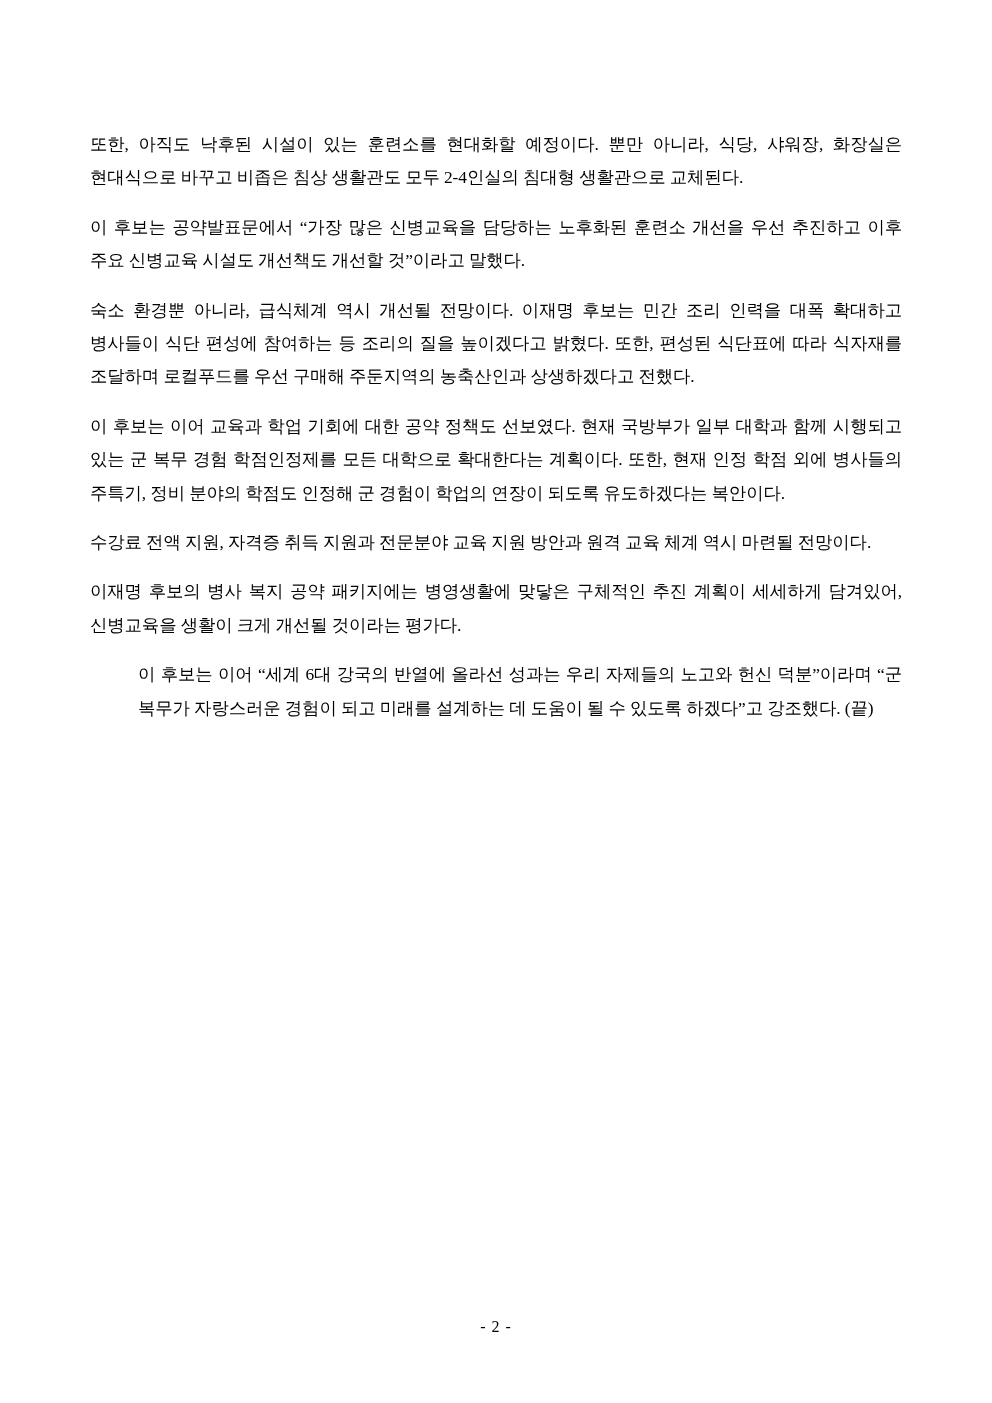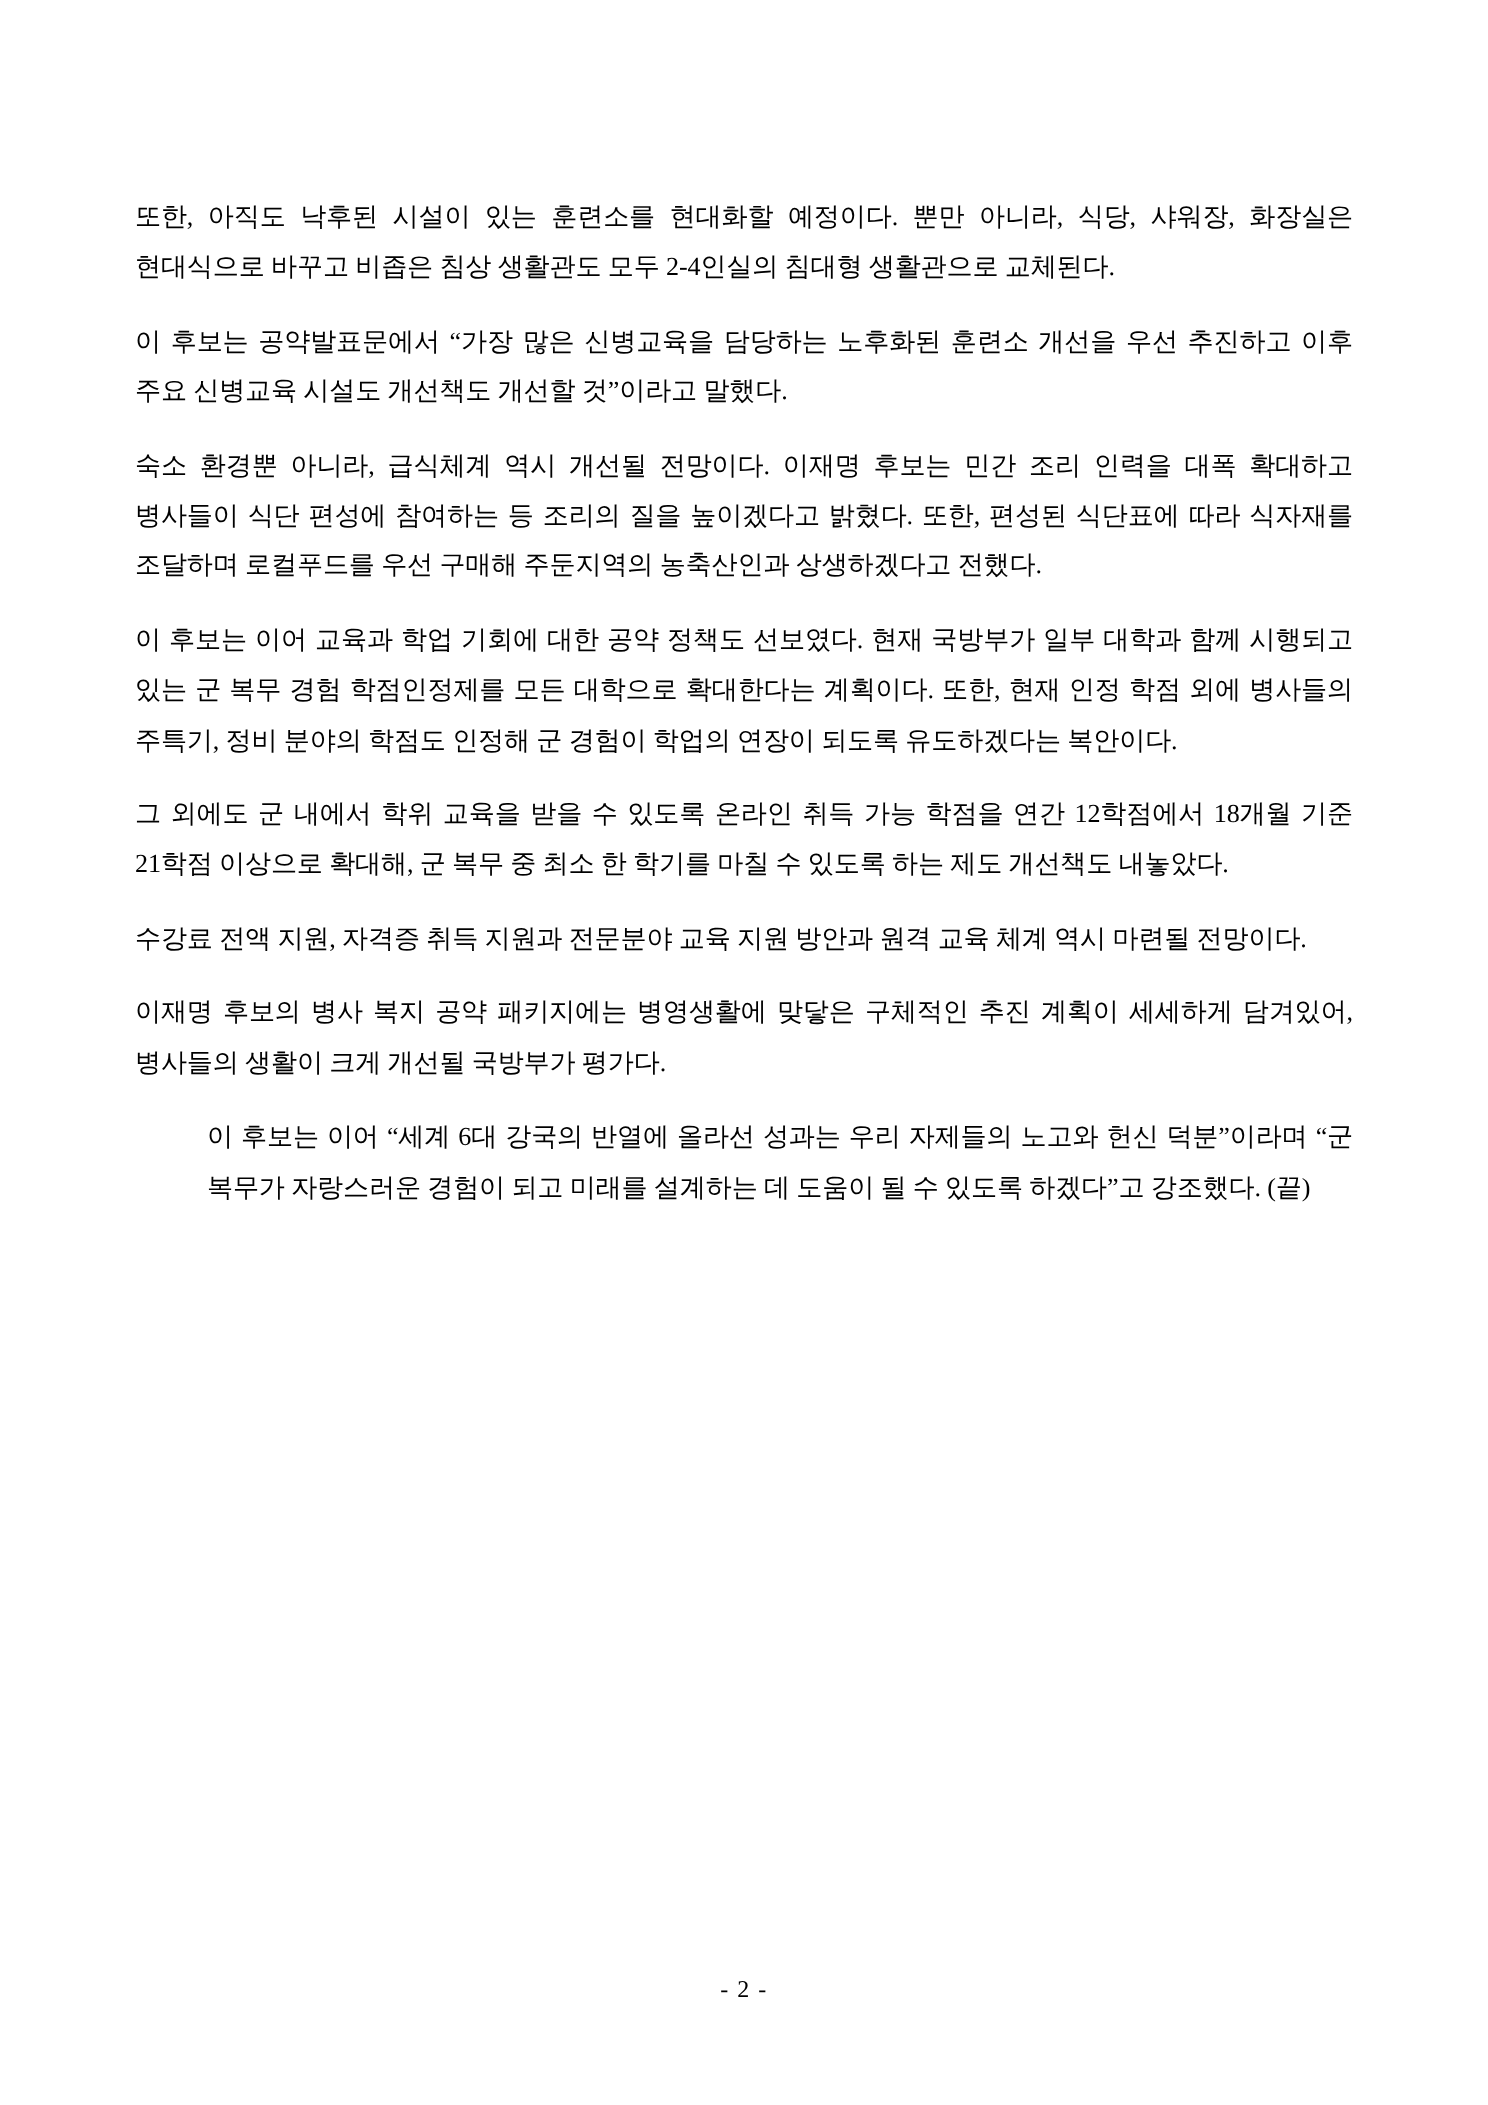--- a/index.html
+++ b/index.html
@@ -54,19 +54,18 @@
 </style>
 </head>
 <body>
 
 <div class="page">
   <div class="content">
     <p class="para">또한, 아직도 낙후된 시설이 있는 훈련소를 현대화할 예정이다. 뿐만 아니라, 식당, 샤워장, 화장실은 현대식으로 바꾸고 비좁은 침상 생활관도 모두 2-4인실의 침대형 생활관으로 교체된다.</p>
     <p class="para">이 후보는 공약발표문에서 “가장 많은 신병교육을 담당하는 노후화된 훈련소 개선을 우선 추진하고 이후 주요 신병교육 시설도 개선책도 개선할 것”이라고 말했다.</p>
     <p class="para">숙소 환경뿐 아니라, 급식체계 역시 개선될 전망이다. 이재명 후보는 민간 조리 인력을 대폭 확대하고 병사들이 식단 편성에 참여하는 등 조리의 질을 높이겠다고 밝혔다. 또한, 편성된 식단표에 따라 식자재를 조달하며 로컬푸드를 우선 구매해 주둔지역의 농축산인과 상생하겠다고 전했다.</p>
     <p class="para">이 후보는 이어 교육과 학업 기회에 대한 공약 정책도 선보였다. 현재 국방부가 일부 대학과 함께 시행되고 있는 군 복무 경험 학점인정제를 모든 대학으로 확대한다는 계획이다. 또한, 현재 인정 학점 외에 병사들의 주특기, 정비 분야의 학점도 인정해 군 경험이 학업의 연장이 되도록 유도하겠다는 복안이다.</p>
-    <p class="para">그 외에도 군 내에서 학위 교육을 받을 수 있도록 온라인 취득 가능 학점을 연간 12학점에서 18개월 기준 21학점 이상으로 확대해, 군 복무 중 최소 한 학기를 마칠 수 있도록 하는 제도 개선책도 내놓았다.</p>
     <p class="para">수강료 전액 지원, 자격증 취득 지원과 전문분야 교육 지원 방안과 원격 교육 체계 역시 마련될 전망이다.</p>
-    <p class="para">이재명 후보의 병사 복지 공약 패키지에는 병영생활에 맞닿은 구체적인 추진 계획이 세세하게 담겨있어, 병사들의 생활이 크게 개선될 국방부가 평가다.</p>
+    <p class="para">이재명 후보의 병사 복지 공약 패키지에는 병영생활에 맞닿은 구체적인 추진 계획이 세세하게 담겨있어, 신병교육을 생활이 크게 개선될 것이라는 평가다.</p>
     <p class="para">이 후보는 이어 “세계 6대 강국의 반열에 올라선 성과는 우리 자제들의 노고와 헌신 덕분”이라며 “군 복무가 자랑스러운 경험이 되고 미래를 설계하는 데 도움이 될 수 있도록 하겠다”고 강조했다. (끝)</p>
   </div>
   <div class="footer">- 2 -</div>
 </div>
 
 </body></html>

